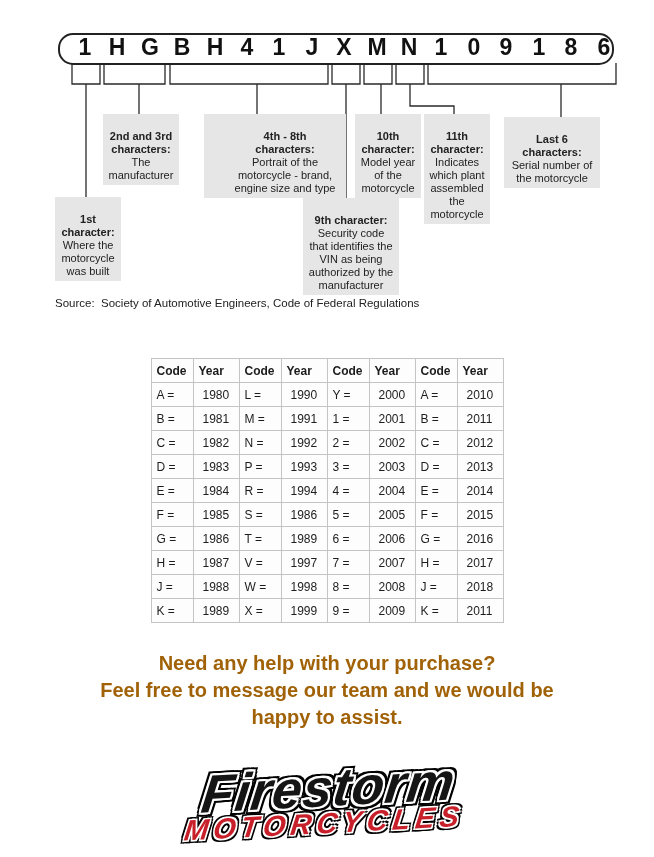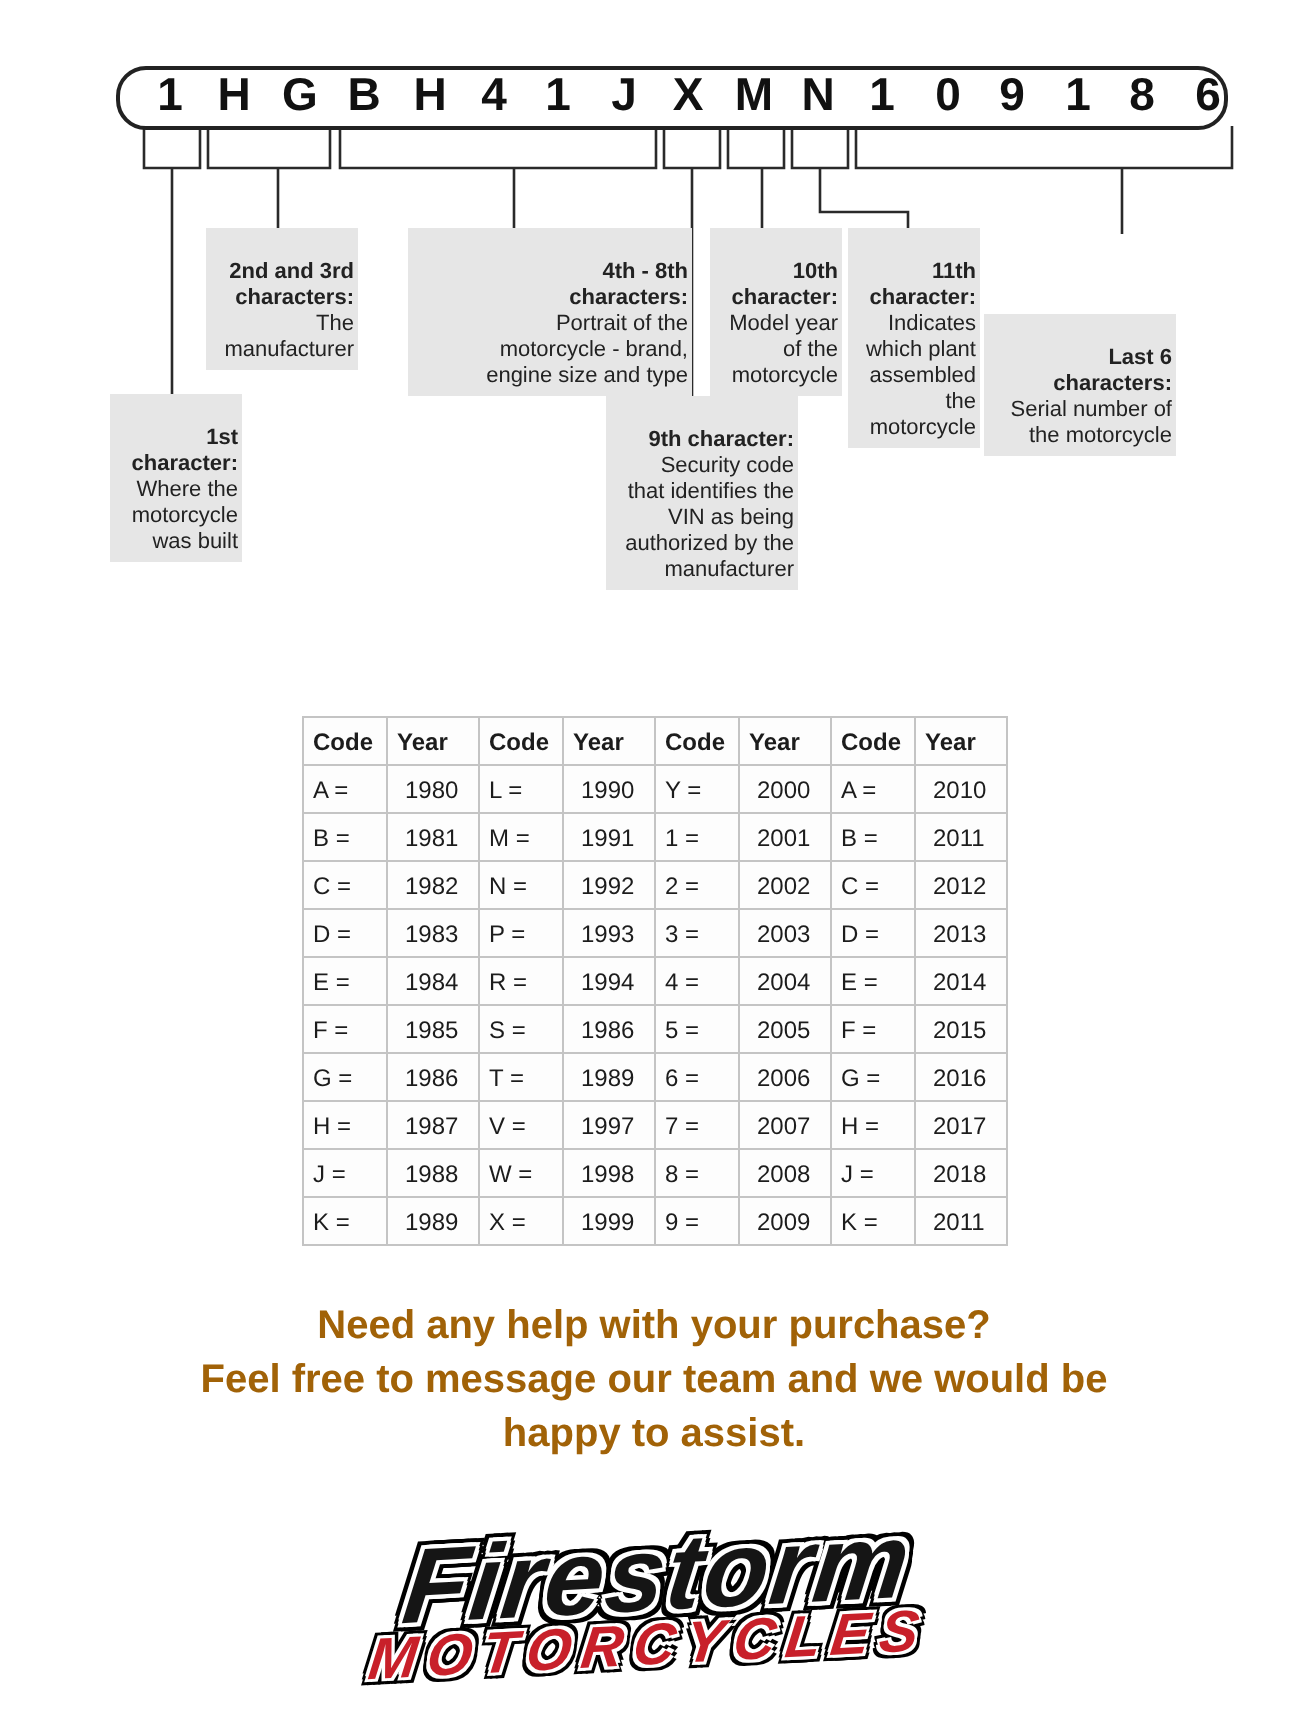--- a/index.html
+++ b/index.html
@@ -12,31 +12,31 @@
   .vin-box{
     position:absolute;left:58px;top:33px;width:552px;height:28px;
     border:2.5px solid #222;border-radius:15px;background:#fff;
   }
   .vin-char{
     position:absolute;top:35px;transform:translateX(-50%);
     font-size:23px;font-weight:bold;line-height:25px;color:#111;
   }
   .lines-svg{position:absolute;left:0;top:0;width:654px;height:330px;}
   .label-box{
-    position:absolute;background:#e6e6e6;text-align:right;
+    position:absolute;background:#e6e6e6;text-align:center;
     font-size:11px;line-height:13px;padding:3px 2px;white-space:pre-line;color:#222;
   }
   .label-box .t{display:block;font-weight:bold;}
   .lb-first{left:55px;top:197px;width:62px;}
   .lb-second{left:103px;top:114px;width:72px;}
   .lb-fourth{left:204px;top:114px;width:118px;padding-left:22px;}
   .lb-ninth{left:303px;top:198px;width:92px;}
   .lb-tenth{left:355px;top:114px;width:62px;}
   .lb-eleventh{left:424px;top:114px;width:62px;}
-  .lb-last6{left:492px;top:117px;width:92px;margin-top:40px;}
+  .lb-last6{left:504px;top:117px;width:92px;}
   
   .source-note{
     position:absolute;left:55px;top:297px;font-size:11.5px;color:#222;white-space:pre-wrap;
   }
   
   .table-wrap{position:absolute;left:0;top:358px;width:654px;display:flex;justify-content:center;}
   table.year-table{border-collapse:collapse;background:#fdfdfd;}
   table.year-table th,table.year-table td{
     border:1px solid #c4c4c4;font-size:12px;padding:4px 6px 4px 5px;
     height:15px;text-align:left;color:#1c1c1c;
@@ -145,20 +145,21 @@
 the
 motorcycle</span>
     </div>
     <div class="label-box lb-last6">
       <span class="t">Last 6
 characters:</span><span>Serial number of
 the motorcycle</span>
     </div>
   </div>
 
+  <div class="source-note">Source:  Society of Automotive Engineers, Code of Federal Regulations</div>
 
   <div class="table-wrap">
     <table class="year-table">
         <thead>
           <tr>
             <th>Code</th>
             <th>Year</th>
             <th>Code</th>
             <th>Year</th>
             <th>Code</th>

